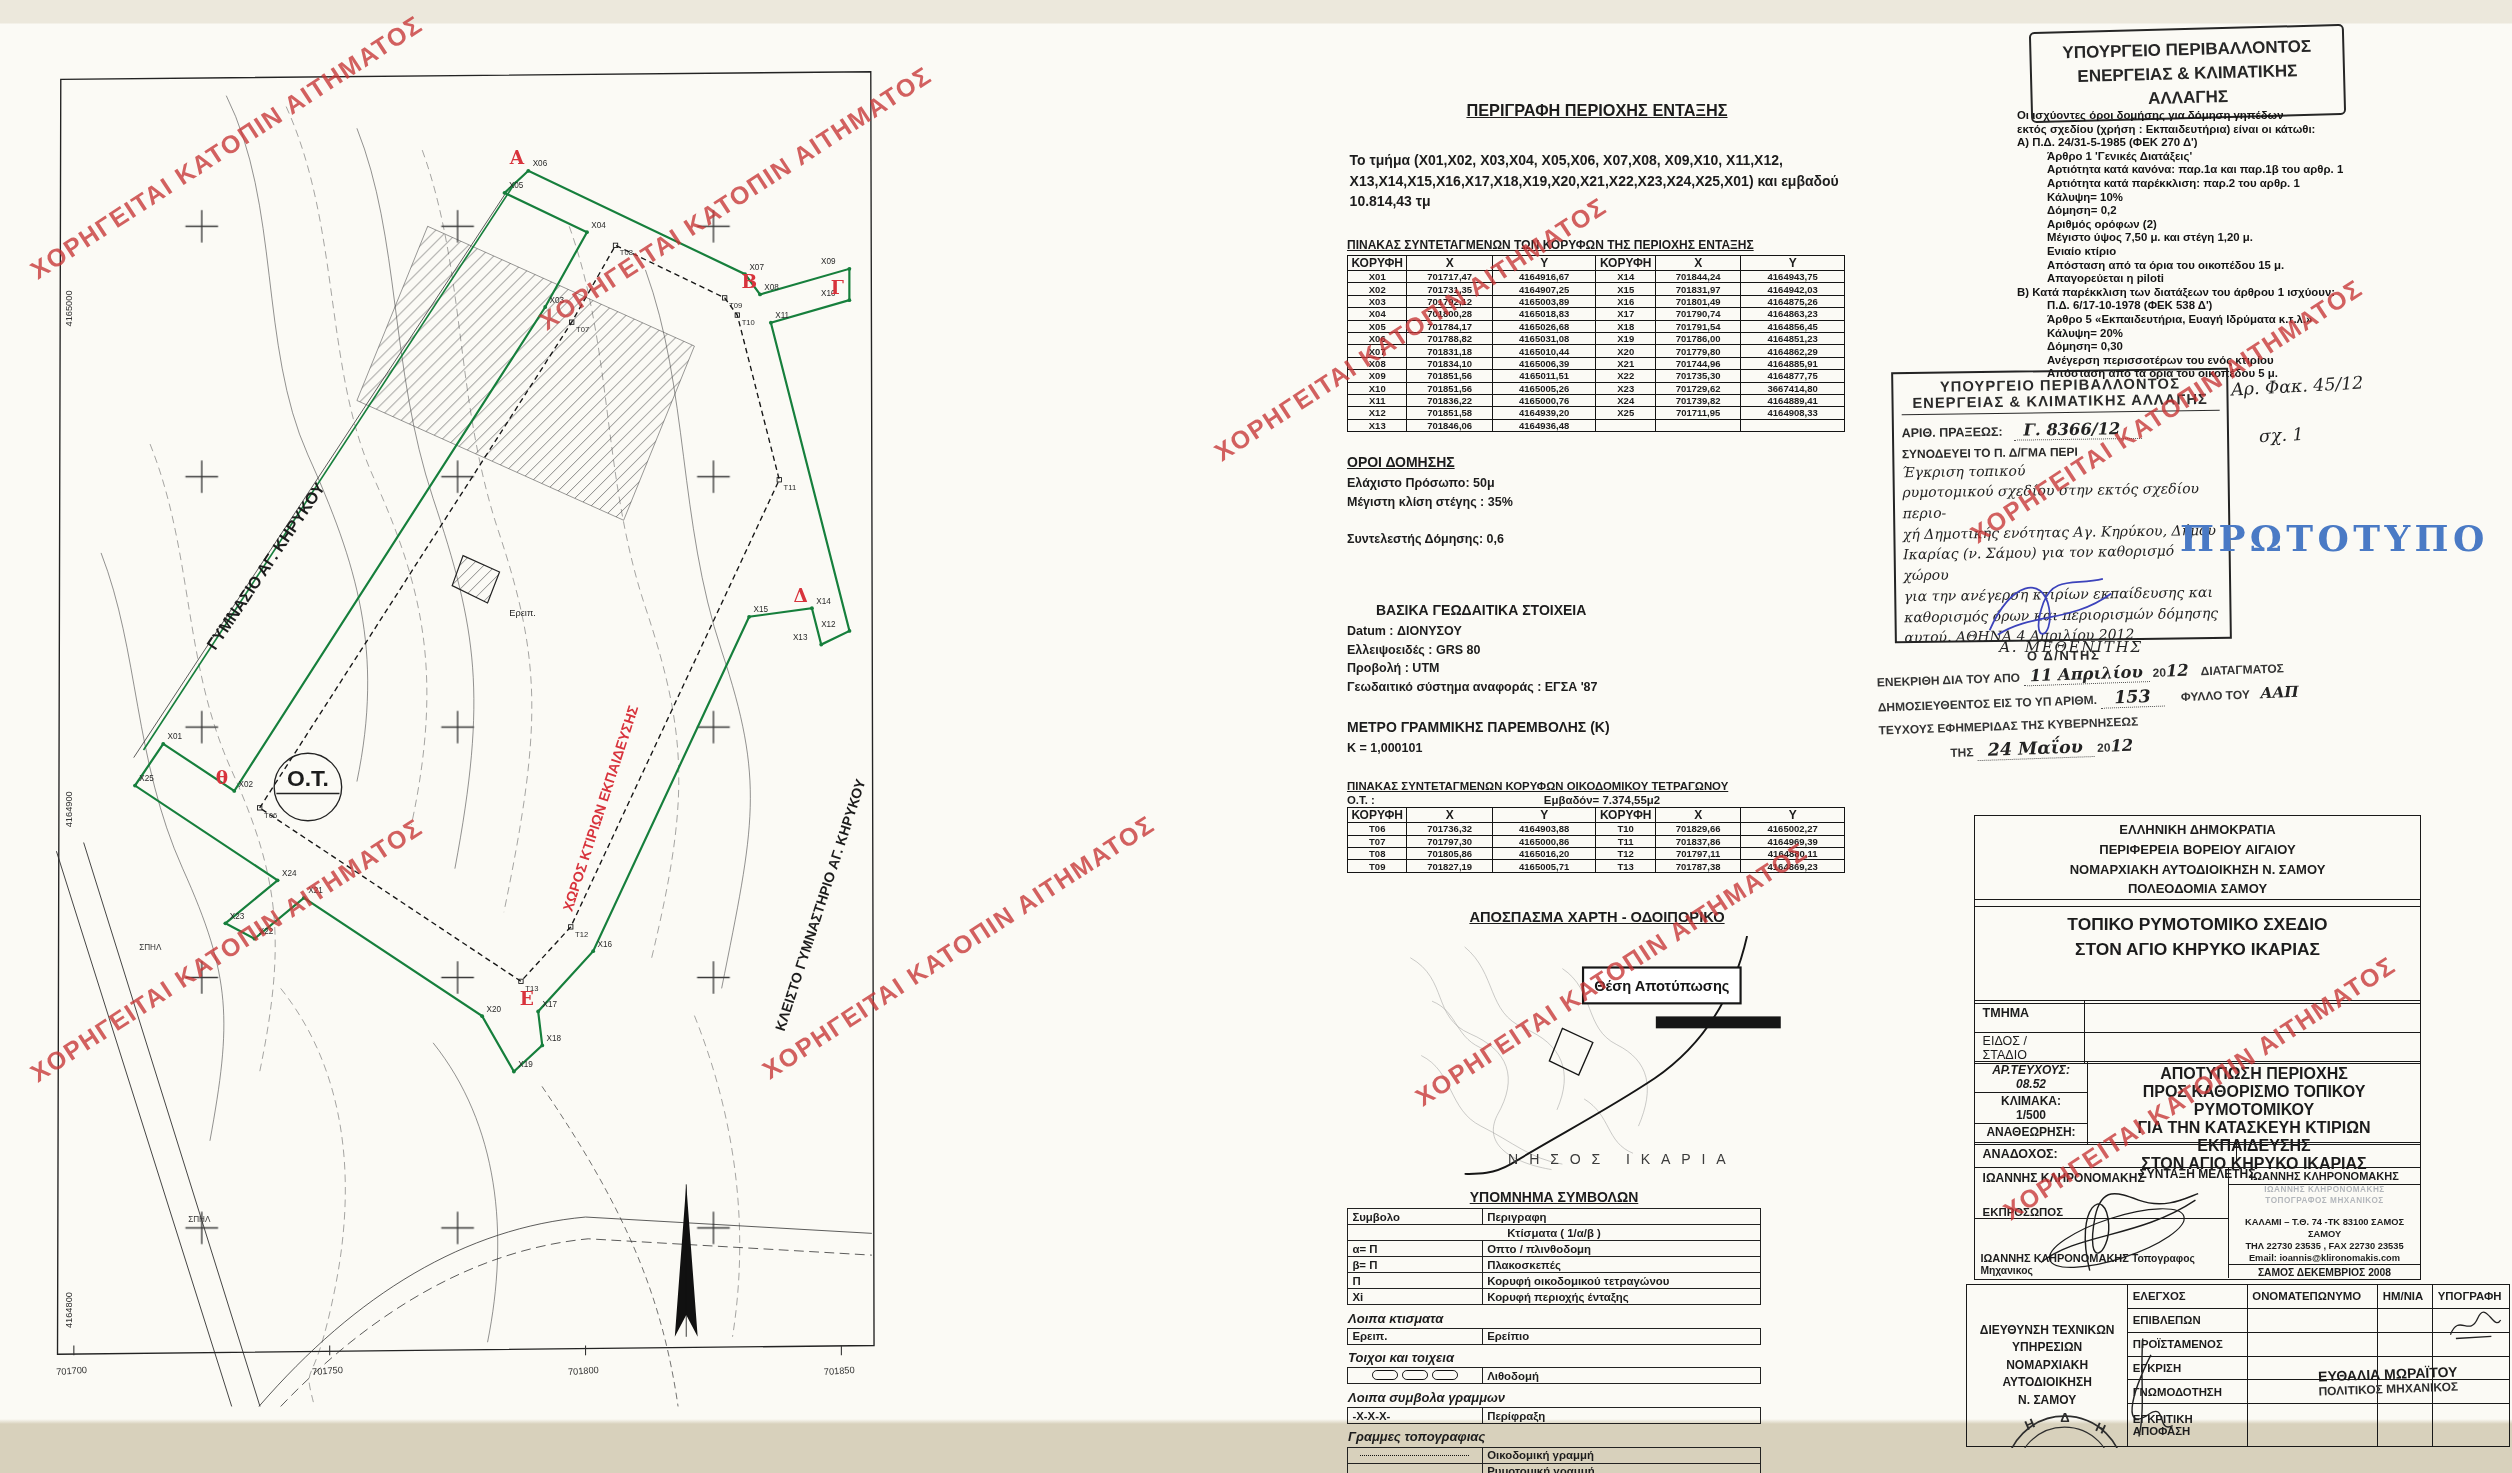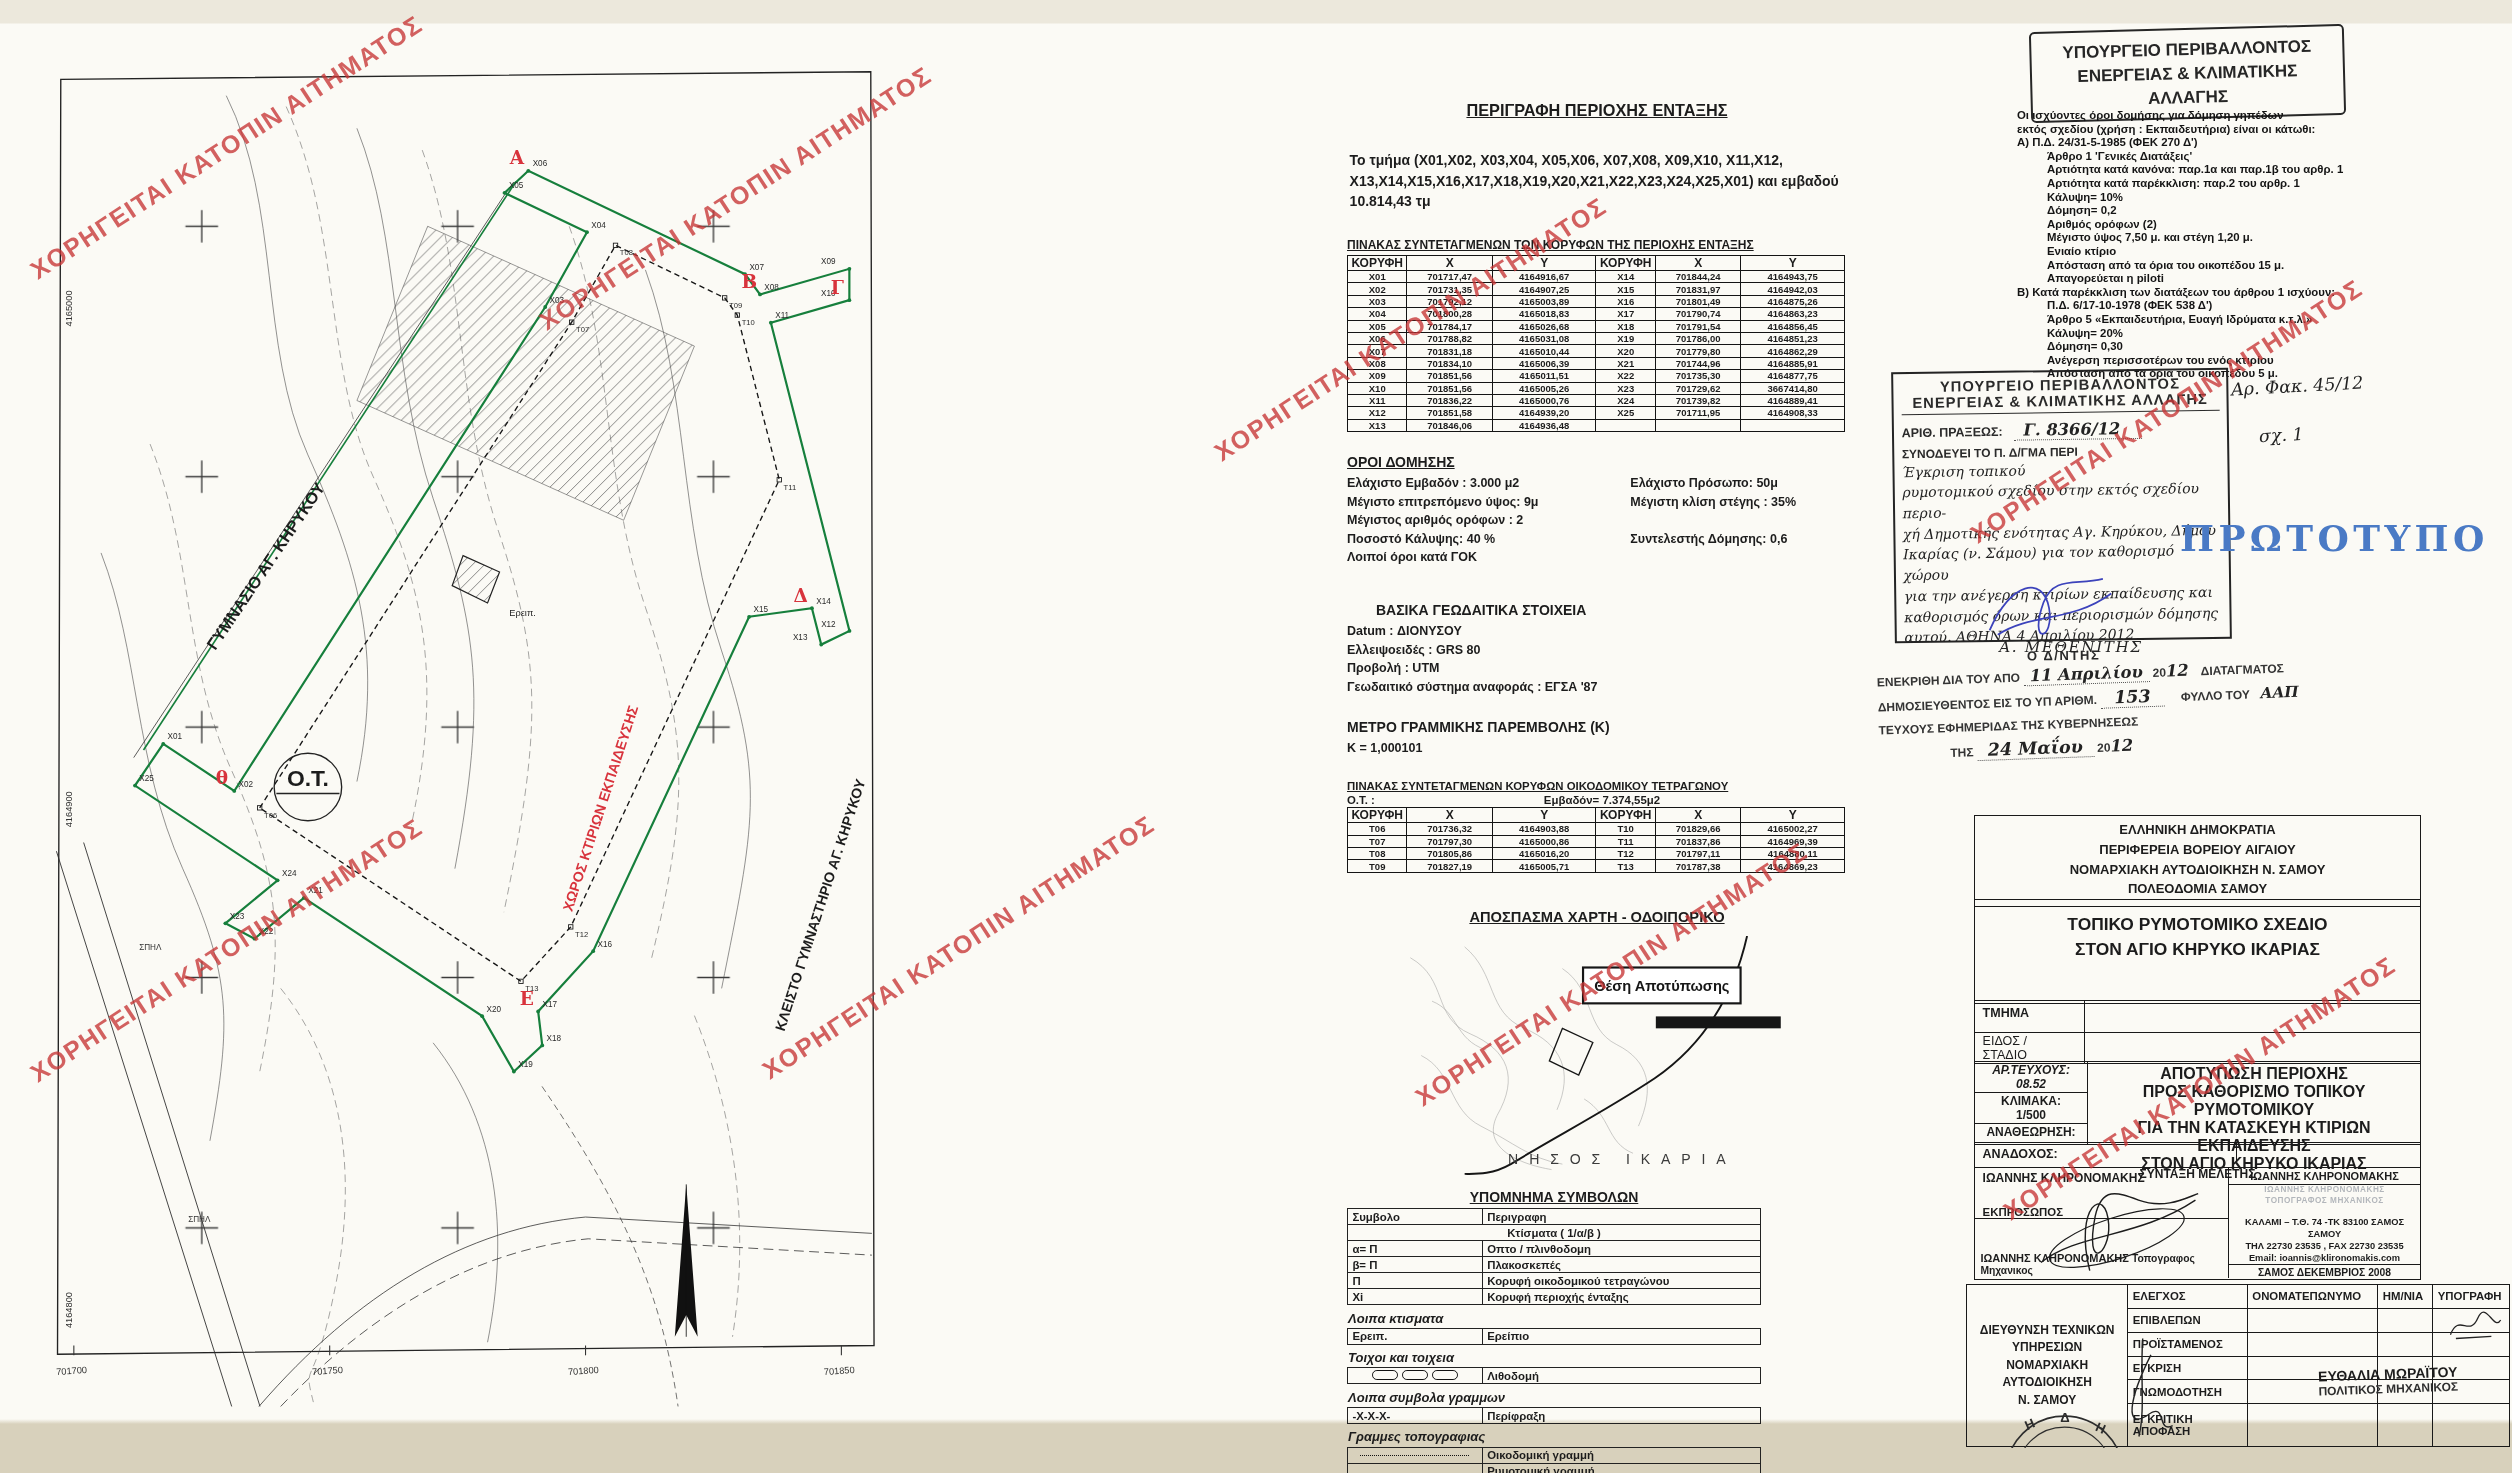--- a/index.html
+++ b/index.html
@@ -331,27 +331,20 @@
           <td></td>
           <td></td>
           <td></td>
         </tr>
       </tbody>
   </table>
 
   <div class="abs" style="top:364px;left:11px;width:506px;">
     <div class="sec-title">ΟΡΟΙ ΔΟΜΗΣΗΣ</div>
     <div style="display:flex;">
-      <div class="sec-lines" style="width:56%;">
-          <div>Ελάχιστο Εμβαδόν : 3.000 μ2</div>
-          <div>Μέγιστο επιτρεπόμενο ύψος:  9μ</div>
-          <div>Μέγιστος αριθμός ορόφων : 2</div>
-          <div>Ποσοστό Κάλυψης: 40 %</div>
-          <div>Λοιποί όροι κατά ΓΟΚ</div>
-        </div>
       <div class="sec-lines" style="width:44%;">
           <div>Ελάχιστο Πρόσωπο: 50μ</div>
           <div>Μέγιστη κλίση στέγης :  35%</div>
           <div>&nbsp;</div>
           <div>Συντελεστής Δόμησης: 0,6</div>
         </div>
     </div>
   </div>
 
   <div class="abs" style="top:512px;left:11px;">

